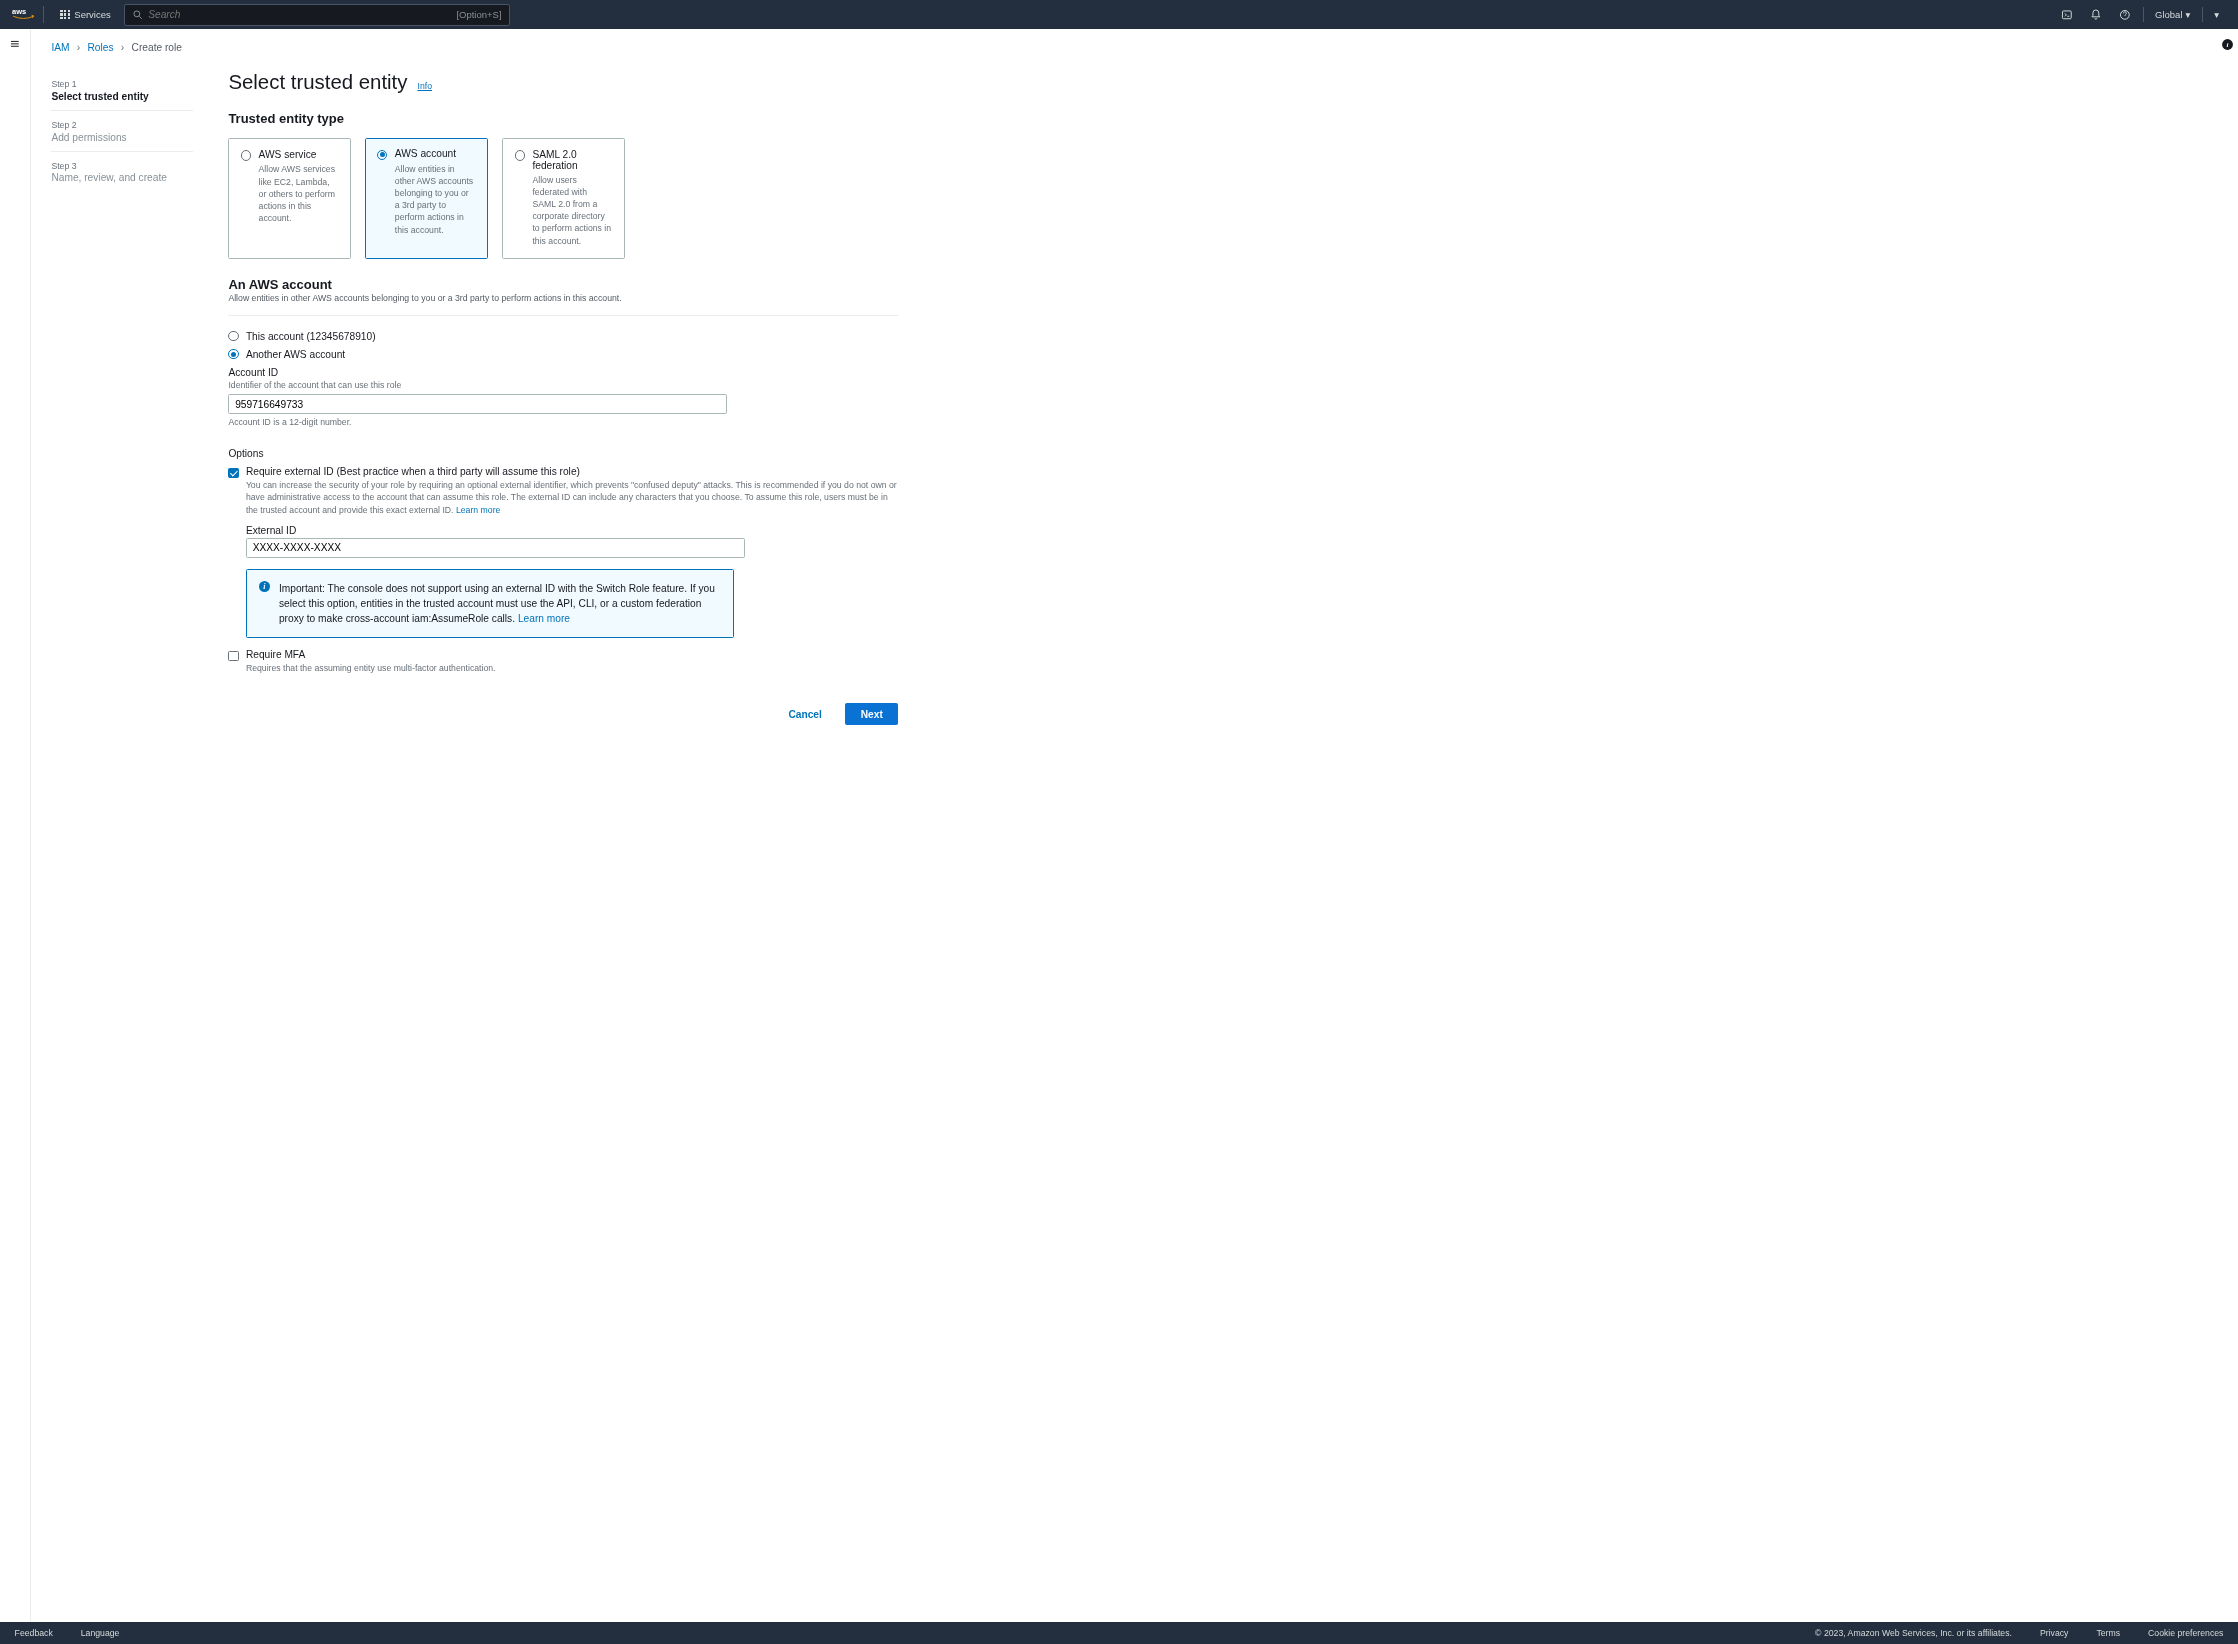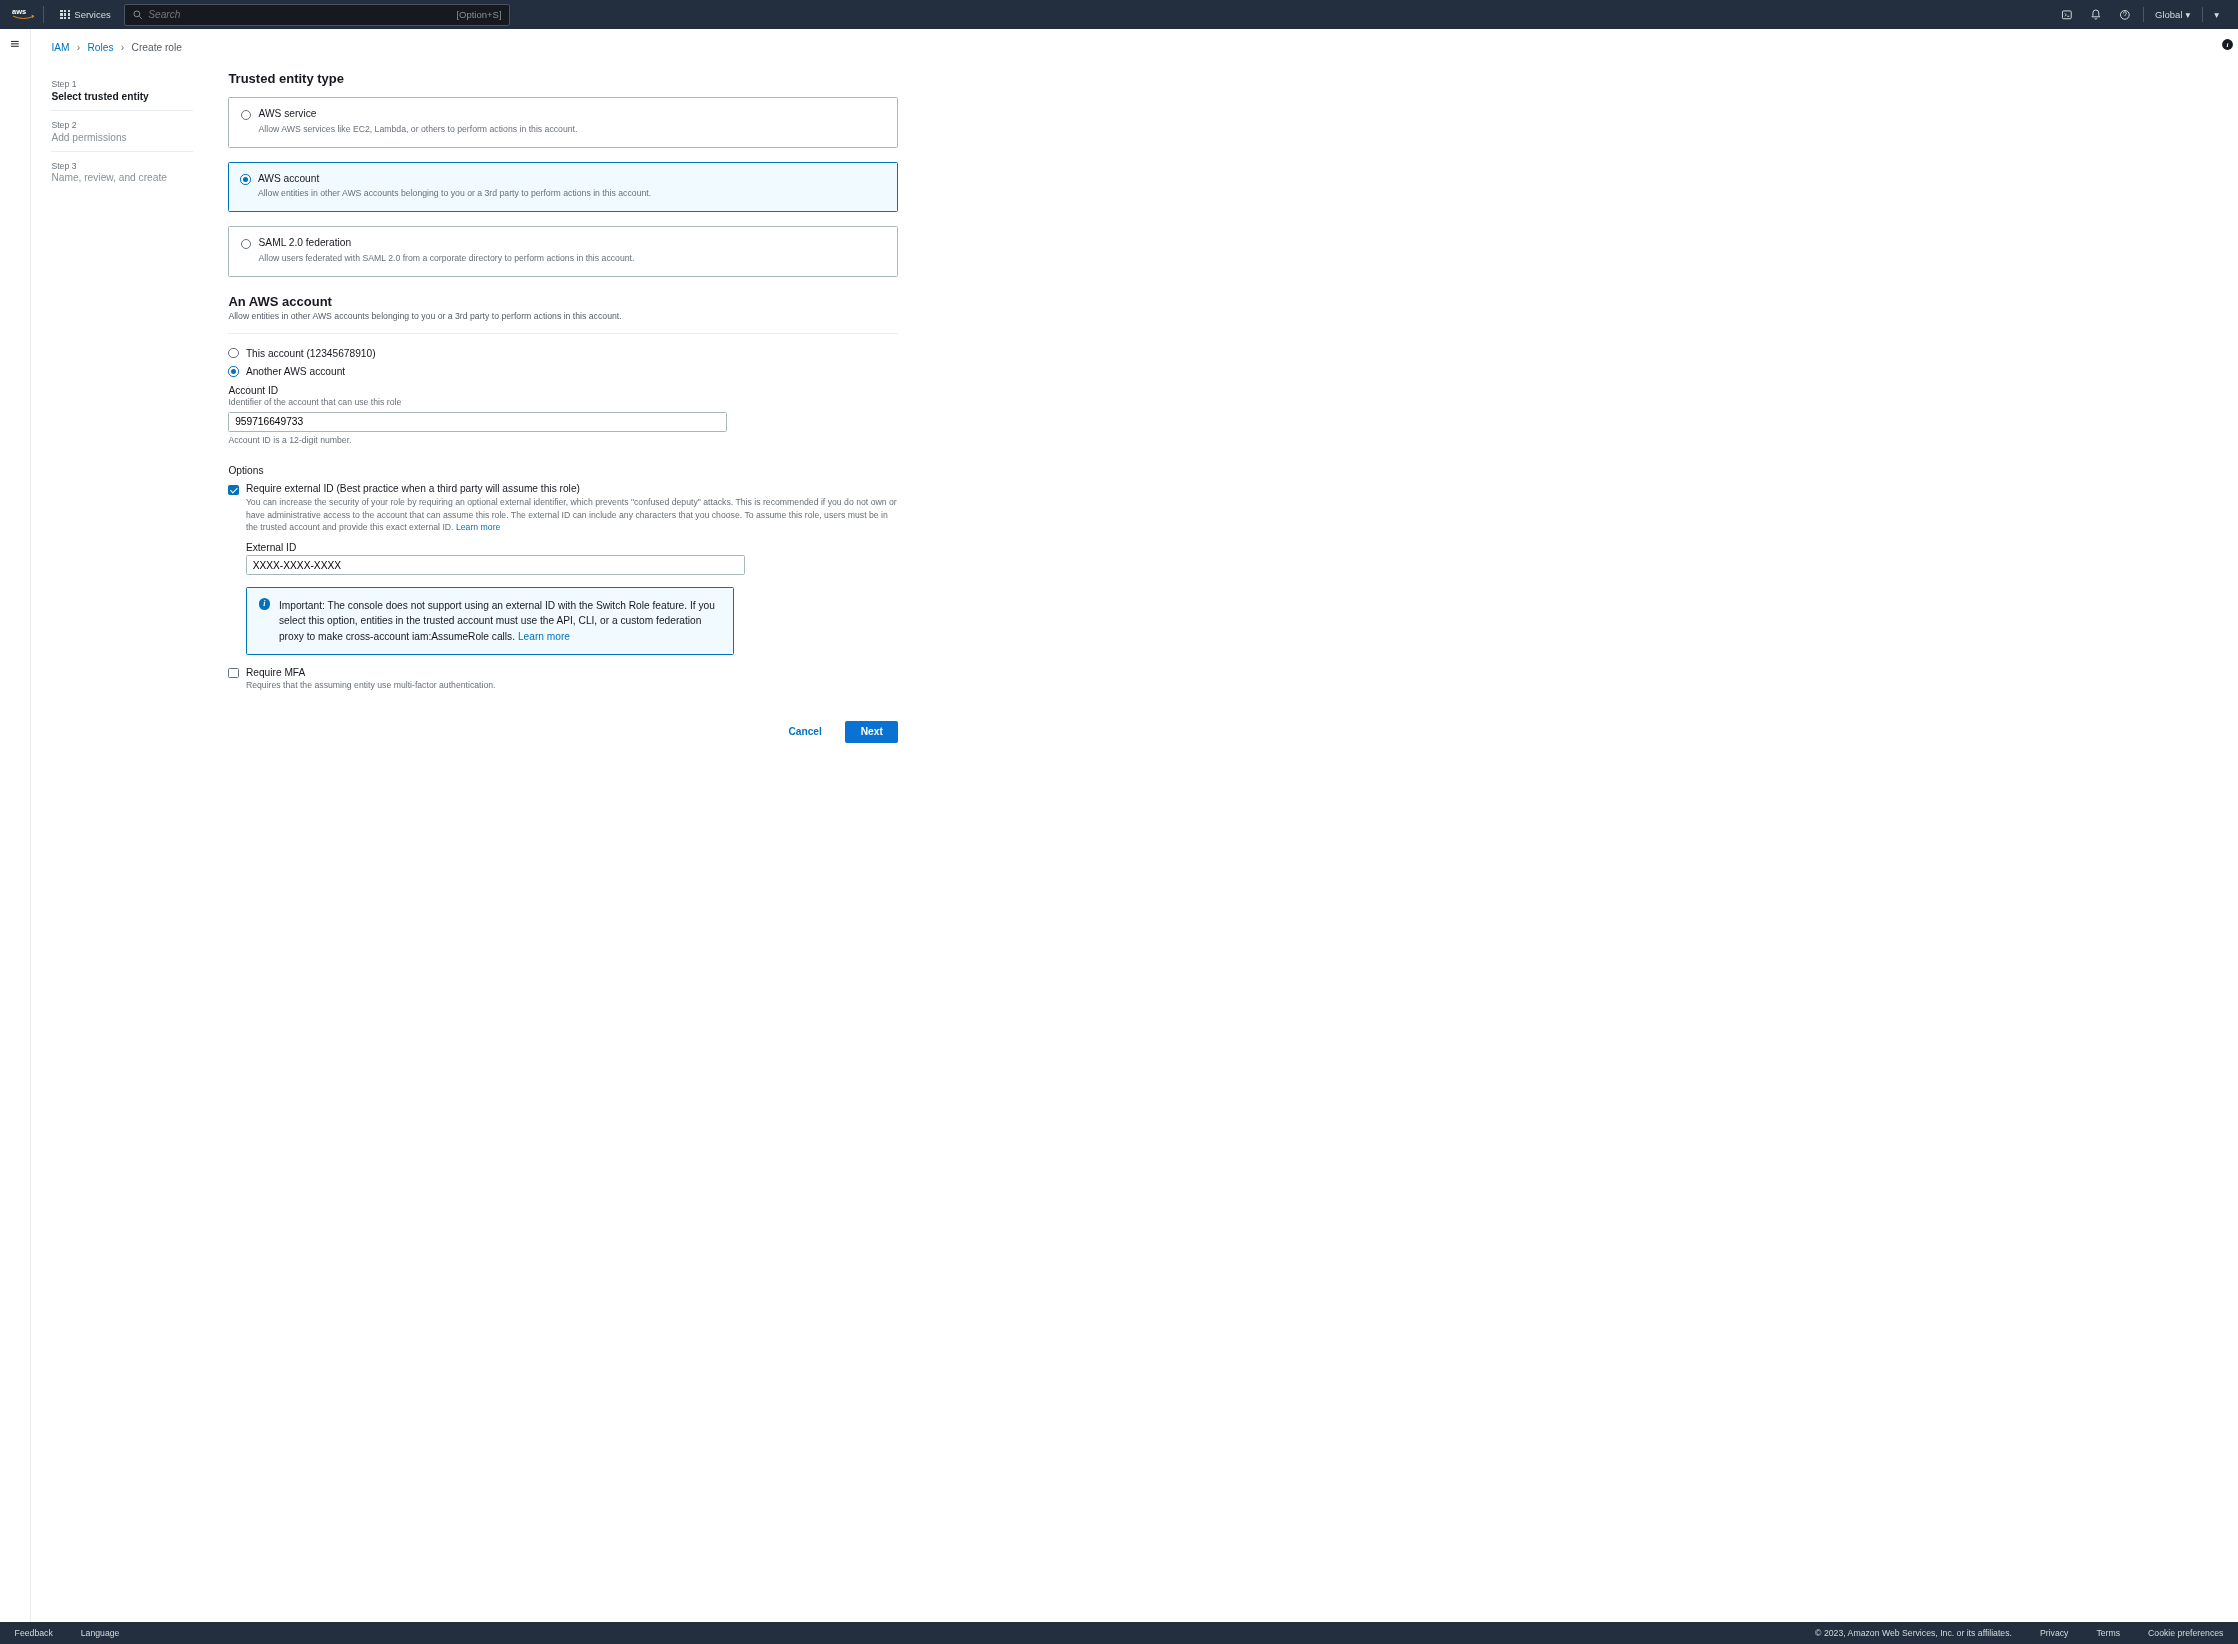--- a/index.html
+++ b/index.html
@@ -44,21 +44,21 @@
 
 .form-col { flex: 1; max-width: 670px; }
 h1.page-title { font-size: 20.4px; font-weight: 400; margin-bottom: 17.5px; }
 h1.page-title .info-link { font-size: 8.7px; color: #0073bb; font-weight: 400; margin-left: 4.4px; }
 h2.section-title { font-size: 13px; font-weight: 700; margin-bottom: 11.7px; }
 h2.subsection-title { font-size: 13px; font-weight: 700; margin-top: 17.5px; margin-bottom: 1.5px; }
 .subsection-desc { font-size: 8.7px; color: #545b64; margin-bottom: 11.7px; }
 hr.divider { border: none; border-top: 0.7px solid #eaeded; margin: 8.7px 0 14.6px; }
 
 
-.cards-grid { display: grid; grid-template-columns: repeat(1, 1fr); gap: 14.6px; margin-bottom: 5.8px; }
+.cards-grid { display: grid; grid-template-columns: repeat(5, 1fr); gap: 14.6px; margin-bottom: 5.8px; }
 .entity-card { border: 0.7px solid #aab7b8; border-radius: 1.5px; padding: 10.2px 11.7px 11.7px 11.7px; cursor: pointer; position: relative; background: #fff; }
 .entity-card.selected { border: 1.5px solid #0073bb; background: #f1faff; padding: 9.5px 11px 11px 11px; }
 .entity-card .card-head { display: flex; align-items: flex-start; gap: 7.3px; margin-bottom: 2.9px; }
 .entity-card .radio { width: 10.2px; height: 10.2px; border: 0.7px solid #687078; border-radius: 50%; flex-shrink: 0; margin-top: 1.5px; position: relative; }
 .entity-card.selected .radio { border-color: #0073bb; }
 .entity-card.selected .radio::after { content: ""; position: absolute; inset: 1.5px; background: #0073bb; border-radius: 50%; }
 .entity-card .card-title { font-size: 10.2px; font-weight: 400; color: #16191f; }
 .entity-card .card-desc { font-size: 8.7px; color: #687078; line-height: 1.4; padding-left: 17.5px; }
 
 
@@ -207,20 +207,24 @@
           <div class="step-num">Step 2</div>
           <div class="step-title muted">Add permissions</div>
         </div>
         <div class="step-block">
           <div class="step-num">Step 3</div>
           <div class="step-title muted">Name, review, and create</div>
         </div>
       </div>
 
       <div class="form-col">
+        <h1 class="page-title">
+          <span>Select trusted entity</span>
+          <a href="#" class="info-link">Info</a>
+        </h1>
 
         <h2 class="section-title">Trusted entity type</h2>
 
         <div class="cards-grid">
           <div class="entity-card">
             <div class="card-head">
                 <span class="radio"></span>
                 <span class="card-title">AWS service</span>
               </div>
             <div class="card-desc">Allow AWS services like EC2, Lambda, or others to perform actions in this account.</div>

